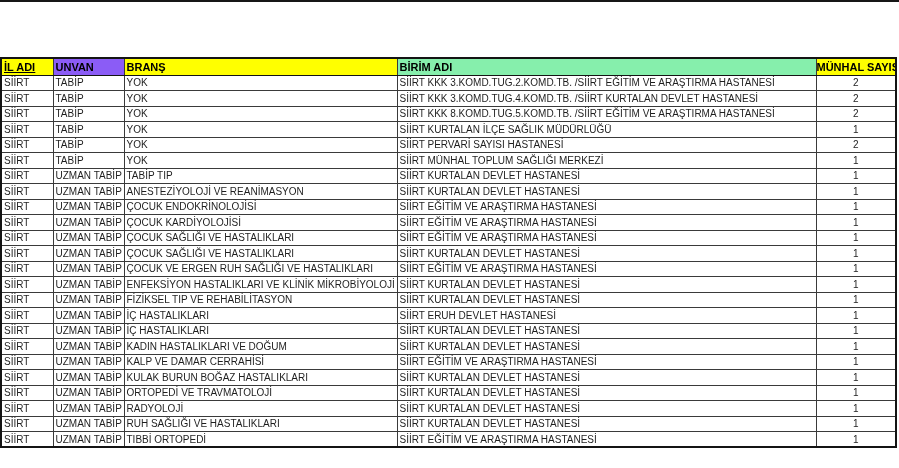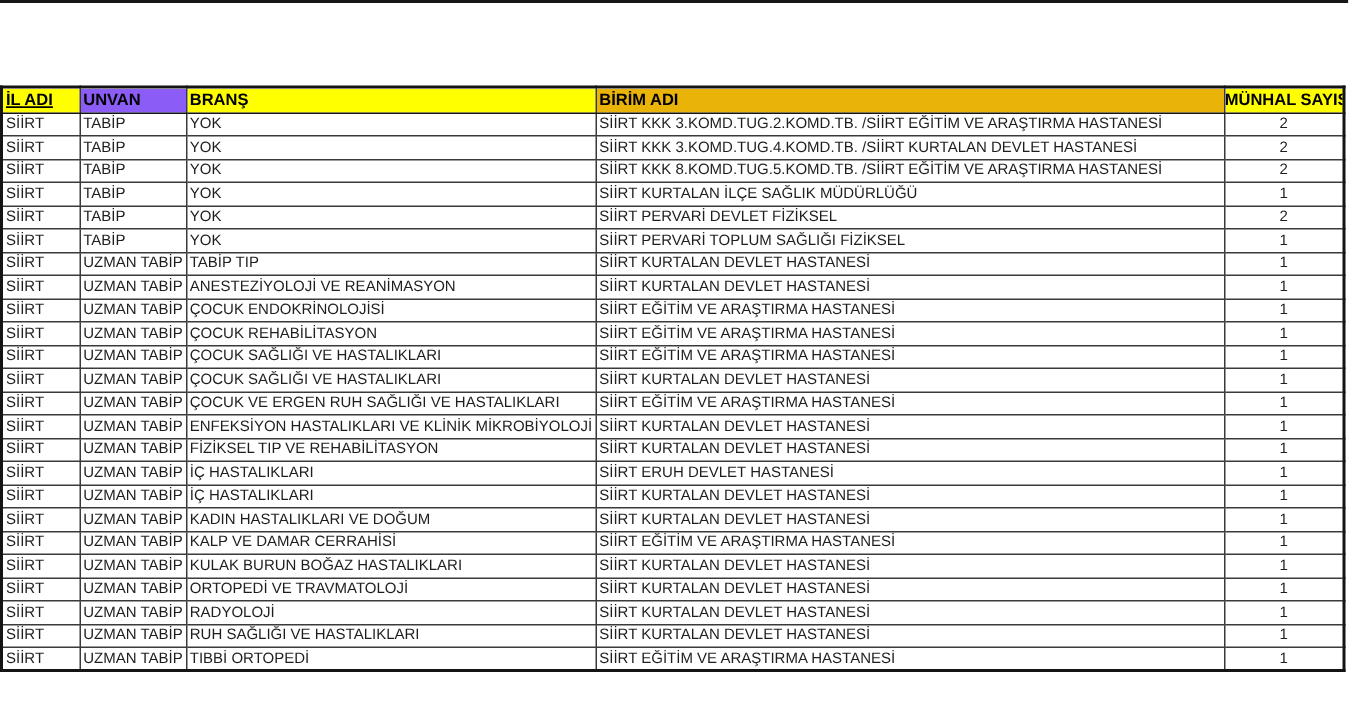--- a/index.html
+++ b/index.html
@@ -59,21 +59,21 @@
       <col style="width:71px">
       <col style="width:273px">
       <col style="width:419px">
       <col style="width:80px">
     </colgroup>
     <thead>
       <tr>
         <th style="background: rgb(255, 255, 0); color: rgb(0, 0, 0); text-decoration: underline;"><span class="u">İL ADI</span></th>
         <th style="background: #8b5cf6; color: rgb(0, 0, 0);">UNVAN</th>
         <th style="background: rgb(255, 255, 0); color: rgb(0, 0, 0); margin-top: 28px;">BRANŞ</th>
-        <th style="background: #eab308; color: rgb(0, 0, 0);">BİRİM ADI</th>
+        <th style="background: #86efac; color: rgb(0, 0, 0);">BİRİM ADI</th>
         <th class="num" style="background: rgb(255, 255, 0); color: rgb(0, 0, 0);">MÜNHAL SAYISI</th>
       </tr>
     </thead>
     <tbody>
         <tr>
       <td>SİİRT</td>
       <td>TABİP</td>
       <td>YOK</td>
       <td>SİİRT KKK 3.KOMD.TUG.2.KOMD.TB. /SİİRT EĞİTİM VE ARAŞTIRMA HASTANESİ</td>
       <td class="num">2</td>
@@ -96,28 +96,28 @@
       <td>SİİRT</td>
       <td>TABİP</td>
       <td>YOK</td>
       <td>SİİRT KURTALAN İLÇE SAĞLIK MÜDÜRLÜĞÜ</td>
       <td class="num">1</td>
     </tr>
         <tr>
       <td>SİİRT</td>
       <td>TABİP</td>
       <td>YOK</td>
-      <td>SİİRT PERVARİ DEVLET FİZİKSEL</td>
-      <td class="num">2</td>
-    </tr>
-        <tr>
-      <td>SİİRT</td>
-      <td>TABİP</td>
-      <td>YOK</td>
-      <td>SİİRT PERVARİ TOPLUM SAĞLIĞI FİZİKSEL</td>
+      <td>SİİRT PERVARİ SAYISI HASTANESİ</td>
+      <td class="num">2</td>
+    </tr>
+        <tr>
+      <td>SİİRT</td>
+      <td>TABİP</td>
+      <td>YOK</td>
+      <td>SİİRT MÜNHAL TOPLUM SAĞLIĞI MERKEZİ</td>
       <td class="num">1</td>
     </tr>
         <tr>
       <td>SİİRT</td>
       <td>UZMAN TABİP</td>
       <td>TABİP TIP</td>
       <td>SİİRT KURTALAN DEVLET HASTANESİ</td>
       <td class="num">1</td>
     </tr>
         <tr>
@@ -130,21 +130,21 @@
         <tr>
       <td>SİİRT</td>
       <td>UZMAN TABİP</td>
       <td>ÇOCUK ENDOKRİNOLOJİSİ</td>
       <td>SİİRT EĞİTİM VE ARAŞTIRMA HASTANESİ</td>
       <td class="num">1</td>
     </tr>
         <tr>
       <td>SİİRT</td>
       <td>UZMAN TABİP</td>
-      <td>ÇOCUK REHABİLİTASYON</td>
+      <td>ÇOCUK KARDİYOLOJİSİ</td>
       <td>SİİRT EĞİTİM VE ARAŞTIRMA HASTANESİ</td>
       <td class="num">1</td>
     </tr>
         <tr>
       <td>SİİRT</td>
       <td>UZMAN TABİP</td>
       <td>ÇOCUK SAĞLIĞI VE HASTALIKLARI</td>
       <td>SİİRT EĞİTİM VE ARAŞTIRMA HASTANESİ</td>
       <td class="num">1</td>
     </tr>

